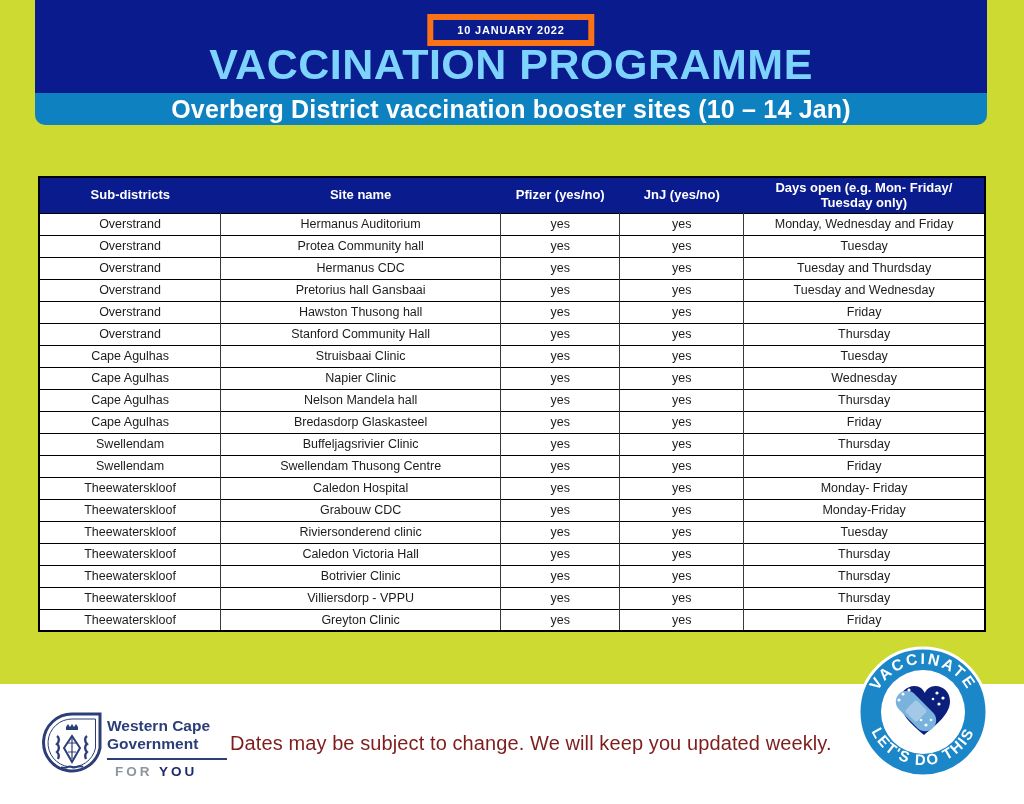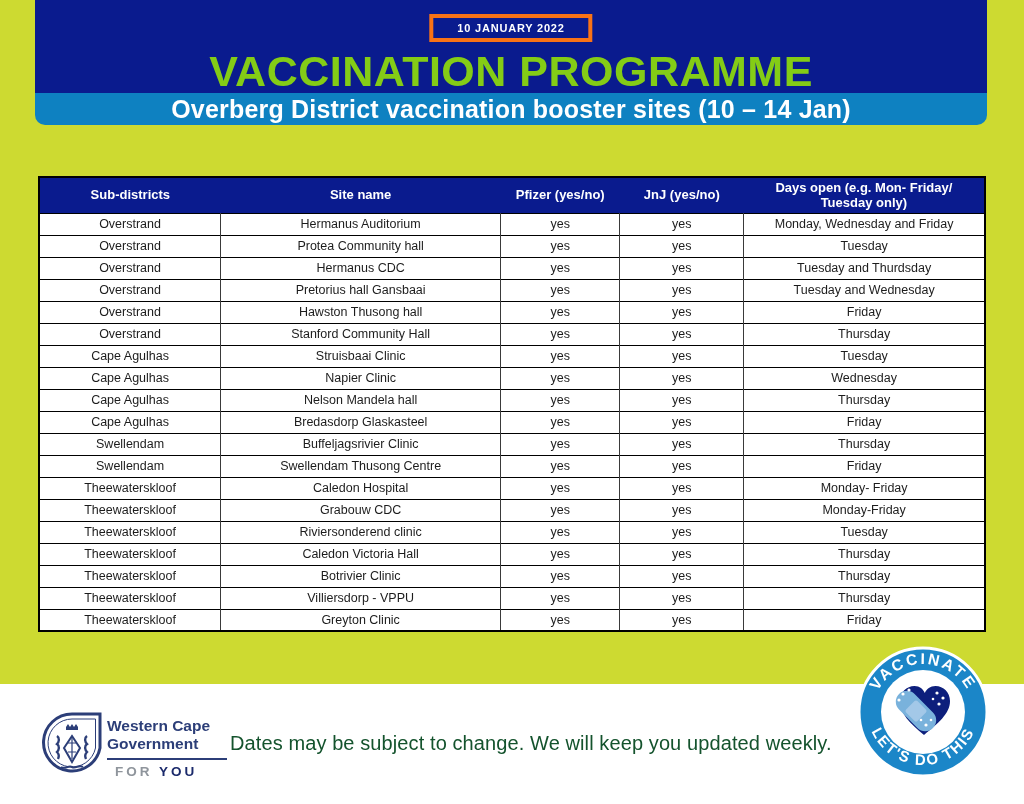--- a/index.html
+++ b/index.html
@@ -10,27 +10,27 @@
     font-family:"Liberation Sans", sans-serif;
   }
   
   .header-block { position:absolute; left:35px; top:0; width:952px; }
   .header-navy {
     position:relative; height:93px; background:#0a1b8e;
     display:flex; align-items:flex-end; justify-content:center;
   }
   .date-badge {
     position:absolute; top:14px; left:50%; transform:translateX(-50%);
-    border:4px solid #f97316; color:#ffffff;
+    border:6px solid #f97316; color:#ffffff;
     font-size:11px; font-weight:bold; letter-spacing:0.8px;
     padding:4px 24px; white-space:nowrap;
   }
   .main-title {
-    color:#84cc16; font-size:43px; font-weight:800; letter-spacing:0.5px;
-    line-height:1; padding-bottom:0; white-space:nowrap;
+    color:#7dd3fc; font-size:43px; font-weight:800; letter-spacing:0.5px;
+    line-height:1; padding-bottom:7px; white-space:nowrap;
   }
   .header-blue {
     height:32px; background:#0e81c1; border-radius:0 0 10px 10px;
     display:flex; align-items:center; justify-content:center;
   }
   .subtitle { color:#ffffff; font-size:25px; font-weight:bold; letter-spacing:0.2px; }
 
   
   .table-wrap { position:absolute; left:38px; top:176px; width:948px; }
   table.sites {
@@ -55,21 +55,21 @@
   
   .footer-white { position:absolute; left:0; top:684px; width:1024px; height:120px; background:#ffffff; }
   .wcg-logo { position:absolute; left:40px; top:710px; display:flex; align-items:flex-start; gap:3px; }
   .wcg-text { padding-top:7px; }
   .wcg-name { color:#2c3e78; font-size:15.5px; font-weight:bold; line-height:1.15; }
   .wcg-rule { width:120px; height:2px; background:#2c3e78; margin:5px 0 4px 0; }
   .wcg-tag { font-size:13.5px; font-weight:bold; letter-spacing:3px; }
   .wcg-for { color:#8f959c;margin-left:8px; } .wcg-you { color:#1b2a6b; }
   .footer-note {
     position:absolute; left:230px; top:732px;
-    color:#14532d; font-size:20px; letter-spacing:0.1px; white-space:nowrap;
+    color:#7f1d1d; font-size:20px; letter-spacing:0.1px; white-space:nowrap;
   }
   .vax-badge { position:absolute; left:856px; top:645px; width:134px; height:134px; }
   .vax-badge svg text { font-family:"Liberation Sans", sans-serif; }
 </style>
 </head>
 <body>
 
 <div class="page">
 
   <div class="header-block">

